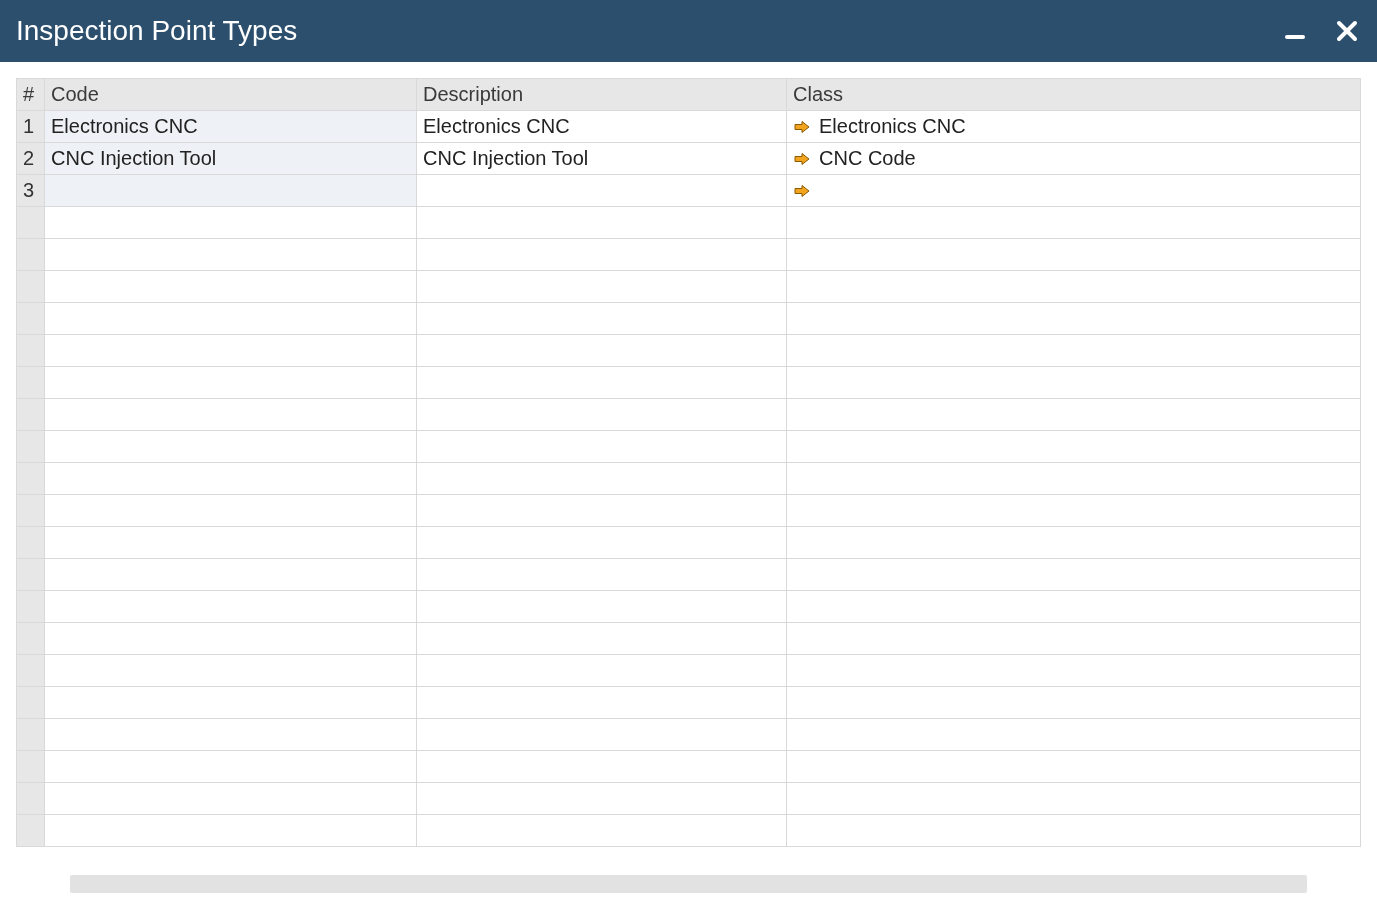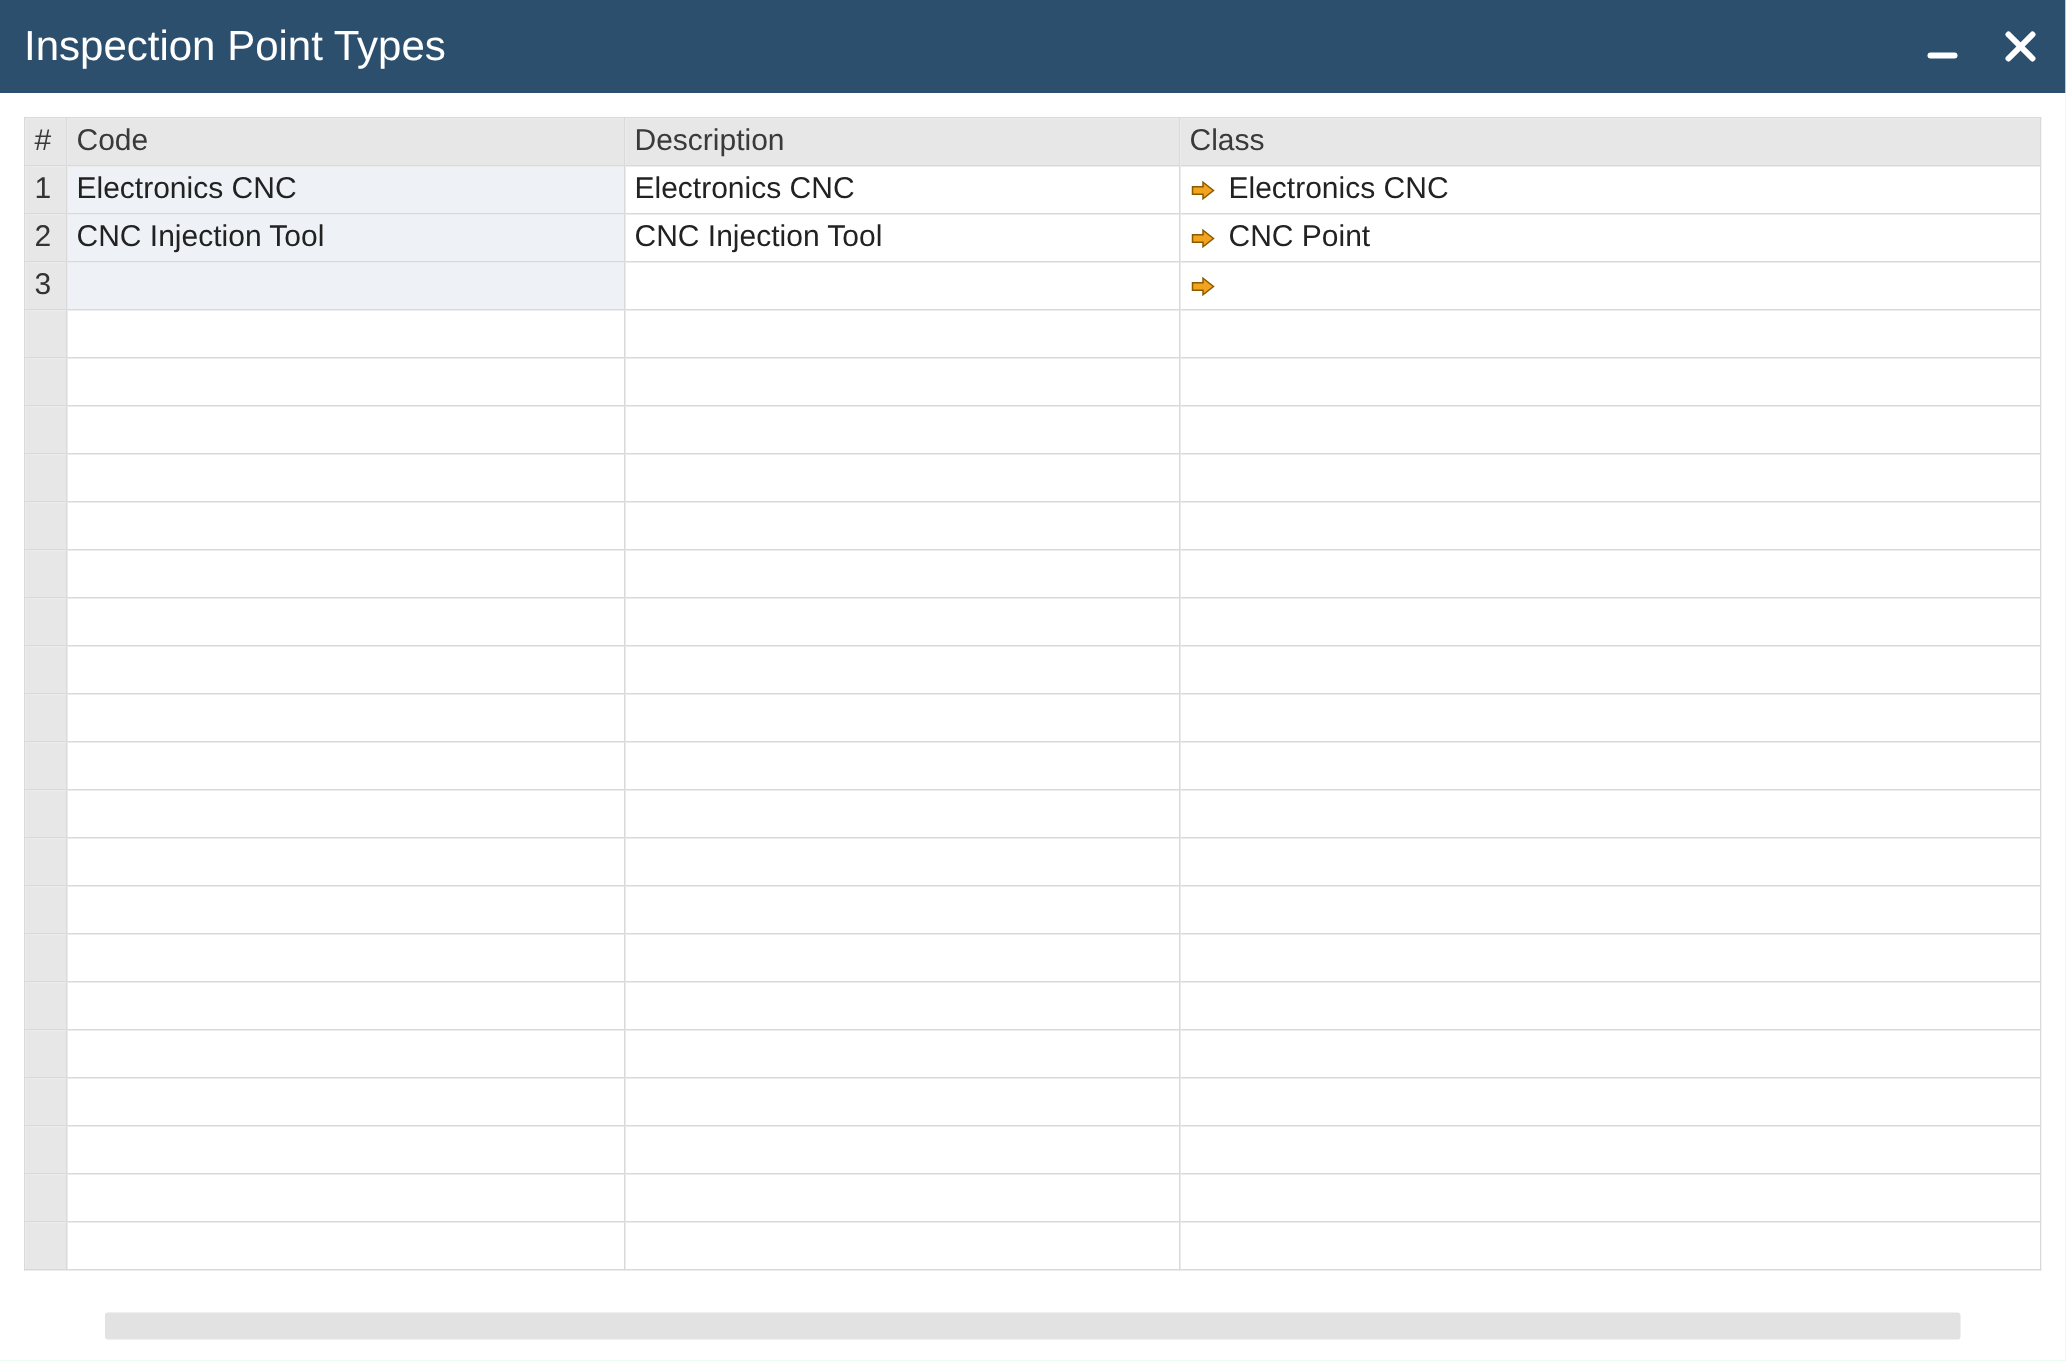--- a/index.html
+++ b/index.html
@@ -1,17 +1,17 @@
 <!DOCTYPE html>
 <html><head>
   <meta charset="utf-8">
   <style>
     * { box-sizing: border-box; margin: 0; padding: 0; }
     html, body { width: 100%; height: 100%; font-family: "Segoe UI", Tahoma, sans-serif; background: #fff; }
-    .window { width: 1377px; height: 907px; display: flex; flex-direction: column; background: #86efac; }
+    .window { width: 1377px; height: 907px; display: flex; flex-direction: column; background: #1d4ed8; }
     .titlebar {
       height: 62px;
       background: #2c4f6e;
       color: #fff;
       display: flex;
       align-items: center;
       padding: 0 16px;
       justify-content: space-between;
     }
     .titlebar-title { font-size: 28px; font-weight: 400; }
@@ -118,21 +118,21 @@
               <td class="col-num">2</td>
               <td class="col-code editable-highlight">CNC Injection Tool</td>
               <td class="col-desc">CNC Injection Tool</td>
               <td class="col-class">
                 <div class="class-cell">
                   <span class="arrow-icon">
                     <svg width="18" height="18" viewBox="0 0 18 18">
                       <path d="M2 6.5 L9 6.5 L9 3.5 L16 9 L9 14.5 L9 11.5 L2 11.5 Z" fill="#f2a41f" stroke="#8a5a00" stroke-width="1"></path>
                     </svg>
                   </span>
-                  <span>CNC Point</span>
+                  <span>CNC Code</span>
                 </div>
               </td>
             </tr>
             <tr>
               <td class="col-num">3</td>
               <td class="col-code editable-highlight"></td>
               <td class="col-desc"></td>
               <td class="col-class">
                 <div class="class-cell">
                   <span class="arrow-icon">

